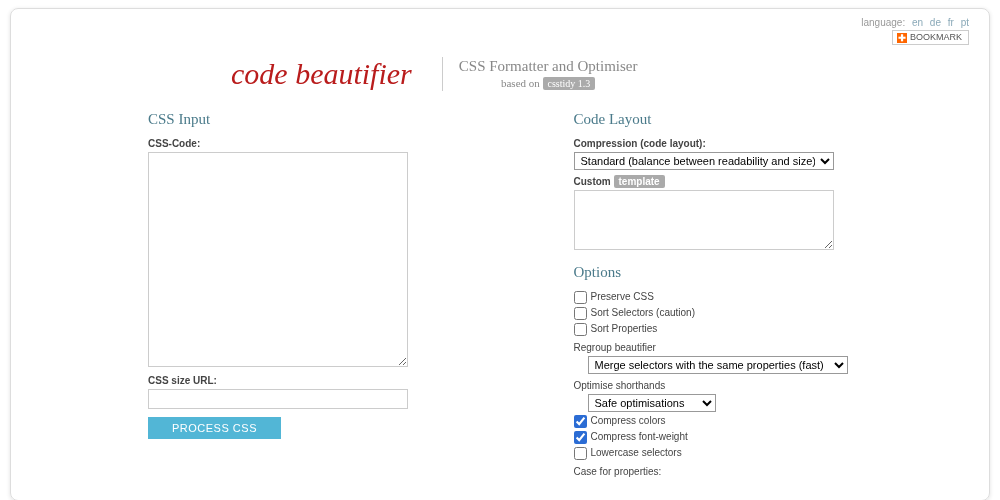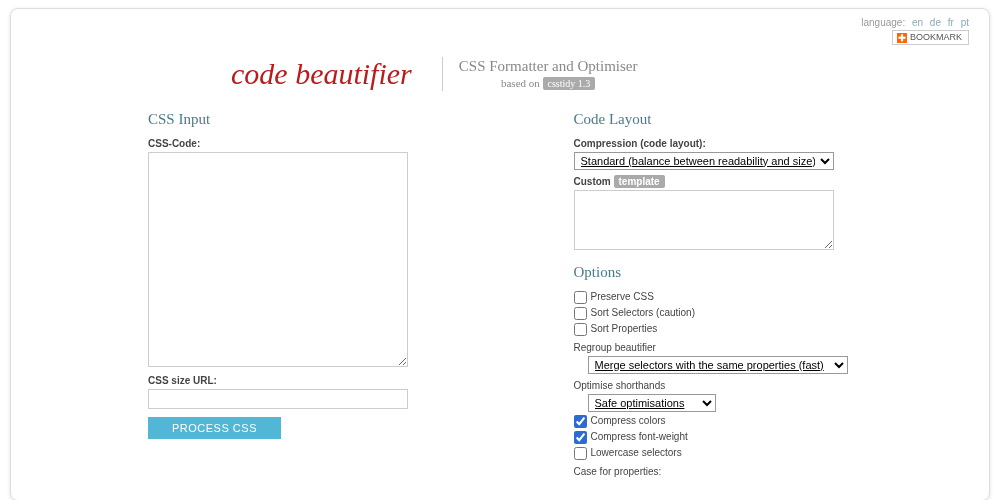--- a/index.html
+++ b/index.html
@@ -111,21 +111,20 @@
   width: 260px;
   border: 1px solid #ccc;
   padding: 3px;
   font-size: 11px;
 }
 select {
   border: 1px solid #999;
   font-size: 11px;
   padding: 1px 2px;
   background: #fff;
-  text-decoration: underline;
 }
 .sel-wide { width: 260px; }
 .sel-med { width: 128px; }
 .chk-row {
   font-size: 10px;
   color: #444;
   margin: 3px 0;
   display: flex;
 }
 .chk-row input { margin-right: 4px; accent-color: #2b6cd4; }

